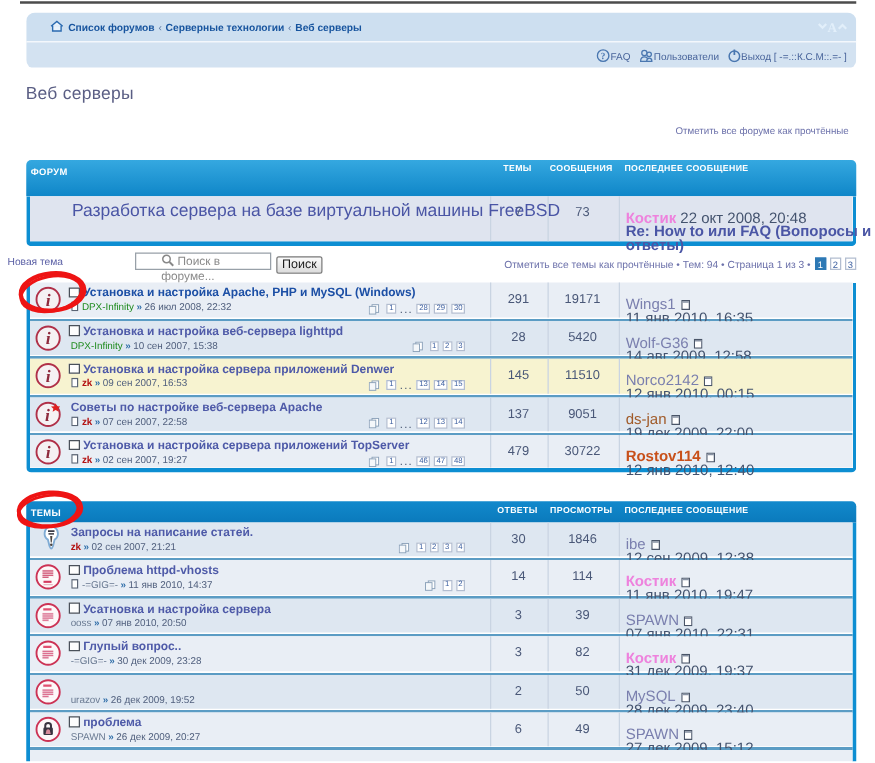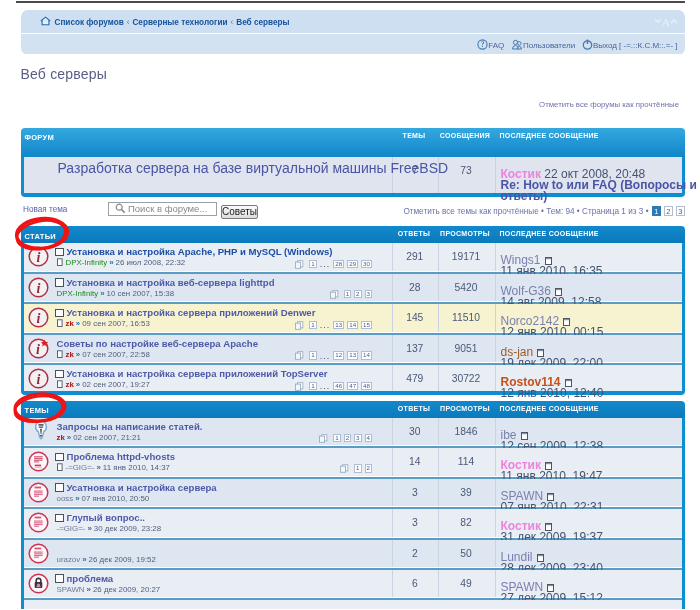--- a/index.html
+++ b/index.html
@@ -43,22 +43,22 @@
 .or{color:#c8501a;font-weight:bold}
 .ds{color:#a05a28}
 .n{position:absolute;top:8px;font-size:10.3px;color:#4a5878;text-align:center}
 .n1{left:368.5px;width:45.5px}
 .n2{left:414px;width:57px}
 .lp{position:absolute;left:477px;top:12px;font-size:12px;line-height:11px;color:#44536e;white-space:nowrap}
 .pg{position:absolute;right:309.5px;top:16px;display:flex;align-items:center}
 .pg .bx{height:8.5px;padding:0 1px;border:1px solid #b2bdd0;background:#fff;color:#3c5fa0;font-size:6.2px;line-height:6.5px;text-align:center;margin-left:3px}
 .pg .dots{color:#44536e;font-size:9px;margin-left:3px;letter-spacing:1px}
 .toolbar{position:absolute;left:0;top:196px;width:700px;height:30px}
-.newtopic{position:absolute;left:23px;top:8.5px;font-size:8.2px;color:#5a5fa5}
-.srch{position:absolute;left:108px;top:6px;width:109px;height:14px;border:1px solid #98a0a8;background:#fff;font-size:9.5px;color:#8a8a8a;line-height:12px;padding-left:6px}
+.newtopic{position:absolute;left:6px;top:8.5px;font-size:8.2px;color:#5a5fa5}
+.srch{position:absolute;left:108px;top:6px;width:109px;height:14px;border:1px solid #98a0a8;background:#fff;font-size:9.5px;color:#8a8a8a;line-height:12px;padding-left:20px}
 .sbtn{position:absolute;left:221px;top:8.5px;width:37px;height:14.5px;border:1px solid #7a7a7a;background:linear-gradient(#fbfbfb,#dcdcdc);font-size:10px;color:#1a1a1a;text-align:center;line-height:12.5px;border-radius:2px}
 .tinfo{position:absolute;right:15.5px;top:10px;font-size:8.2px;color:#6d72ab;display:flex;align-items:center;white-space:nowrap}
 .tinfo .bx{display:inline-block;height:10px;width:8.5px;padding:0;border:1px solid #b2bdd0;background:#fff;color:#3c5fa0;font-size:7.5px;line-height:9.5px;text-align:center;margin-left:3.5px}
 .tinfo .bx.on{background:#2d79b5;border-color:#2d79b5;color:#fff}
 .fr-title{position:absolute;left:34px;top:3px;font-size:14px;font-weight:normal;color:#4a55a5}
 .annot{position:absolute;pointer-events:none}
 svg text{font-family:"Liberation Serif",serif}
 </style></head>
 <body>
 <div class="topline"></div>
@@ -83,21 +83,21 @@
           <path d="M1 10 Q1 6.5 4 6.5 Q7 6.5 7 10 Z" fill="#cfe0f0" stroke="#4a77b0"></path>
           <circle cx="7.8" cy="4.4" r="1.8" fill="#cfe0f0" stroke="#4a77b0"></circle>
           <path d="M5.8 10 Q6 7.5 8 7.5 Q10 7.5 10 10 Z" fill="#cfe0f0" stroke="#4a77b0"></path>
         </svg>Пользователи &nbsp;&nbsp;<svg width="11" height="11" viewBox="0 0 11 11" style="vertical-align:-2px">
           <circle cx="5.5" cy="6" r="4.2" fill="none" stroke="#4a77b0" stroke-width="1.2"></circle>
           <line x1="5.5" y1="0.5" x2="5.5" y2="5" stroke="#4a77b0" stroke-width="1.4"></line>
         </svg>Выход [ -=.::К.С.М::.=- ]</span>
  </div>
 </div>
 <h2>Веб серверы</h2>
-<a class="markall">Отметить все форумы как прочтённые</a>
+<a class="markall">Отметить все форуме как прочтённые</a>
 
 <div class="tbl" style="top:128px">
  <div class="hd hdf" style="height:29px">
       <span style="position:absolute;left:4px;top:4.5px;font-size:7.5px">ФОРУМ</span>
       <span class="hl hlo" style="top:4px">ТЕМЫ</span>
       <span class="hl hlp" style="top:4px">СООБЩЕНИЯ</span>
       <span class="hl hll" style="top:4px">ПОСЛЕДНЕЕ СООБЩЕНИЕ</span>
     </div>
  <div class="bd bdend">
   <div class="row" style="height:36px;background:#dfe4ef">
@@ -111,36 +111,30 @@
   </div>
  </div>
 </div>
 
 <div class="toolbar">
  <a class="newtopic">Новая тема</a>
  <div class="srch"><svg width="11" height="11" viewBox="0 0 11 11" style="vertical-align:-2px;margin-right:2px">
         <circle cx="4.2" cy="4.2" r="3" fill="#fff" stroke="#888" stroke-width="1.2"></circle>
         <line x1="6.6" y1="6.6" x2="9.6" y2="9.6" stroke="#888" stroke-width="1.5"></line>
       </svg>Поиск в форуме...</div>
- <div class="sbtn">Советы</div>
+ <div class="sbtn">Поиск</div>
  <span class="tinfo">
       <span>Отметить все темы как прочтённые • Тем: 94 • Страница 1 из 3 •</span>
       <span class="bx on">1</span>
       <span class="bx">2</span>
       <span class="bx">3</span>
     </span>
 </div>
 
 <div class="tbl" style="top:226px" id="articles">
- <div class="hd" style="height:17px">
-      <span style="position:absolute;left:4px;top:5.5px;font-size:7.5px">СТАТЬИ</span>
-      <span class="hl hlo">ОТВЕТЫ</span>
-      <span class="hl hlp">ПРОСМОТРЫ</span>
-      <span class="hl hll">ПОСЛЕДНЕЕ СООБЩЕНИЕ</span>
-    </div>
  <div class="bd bdend" id="articles-body">
 <div class="row">
 <div class="cl cl1"></div>
         <div class="cl cl2"></div>
         <div class="cl cl3"></div>
 <svg class="ico" width="21" height="21" viewBox="0 0 21 21">
           <circle cx="10.5" cy="10.5" r="9.3" fill="#f5f1f3" stroke="#b03048" stroke-width="1.5"></circle>
           <text x="10.5" y="15.5" font-size="14" font-style="italic" font-weight="bold" fill="#8e2a3c" text-anchor="middle">i</text>
         </svg>
 <span class="t1" style="color:#1c4fa5"><span class="cb"></span>Установка и настройка Apache, PHP и MySQL (Windows)</span>
@@ -424,21 +418,21 @@
           <rect x="6" y="8.6" width="8.6" height="1" fill="#dc7090"></rect>
           <rect x="6" y="10.3" width="8.6" height="1" fill="#dc7090"></rect>
           <rect x="6" y="12" width="8.6" height="1" fill="#dc7090"></rect>
           <rect x="6" y="13.7" width="5" height="1" fill="#dc7090"></rect>
           <rect x="11" y="13.2" width="3.6" height="2" fill="#fdf8f9"></rect>
         </svg>
 <span class="t2"><span class="gy">urazov</span><span class="arr">»</span>26 дек 2009, 19:52</span>
 
 <span class="n n1">2</span>
         <span class="n n2">50</span>
-<span class="lp"><span class="lv">Lundil</span><svg width="7" height="8" viewBox="0 0 7 8" style="vertical-align:-1px;margin-left:4px">
+<span class="lp"><span class="lv">MySQL</span><svg width="7" height="8" viewBox="0 0 7 8" style="vertical-align:-1px;margin-left:4px">
             <rect x="0.5" y="0.5" width="6" height="7" fill="#fff" stroke="#4a5568"></rect>
             <rect x="1" y="1" width="5" height="1.2" fill="#8892a4"></rect>
           </svg><br>28 дек 2009, 23:40</span>
 </div>
       <div class="sep"></div>
       <div class="row" style="height:27px">
 <div class="cl cl1"></div>
         <div class="cl cl2"></div>
         <div class="cl cl3"></div>
 <svg class="ico" width="21" height="21" viewBox="0 0 21 21">

